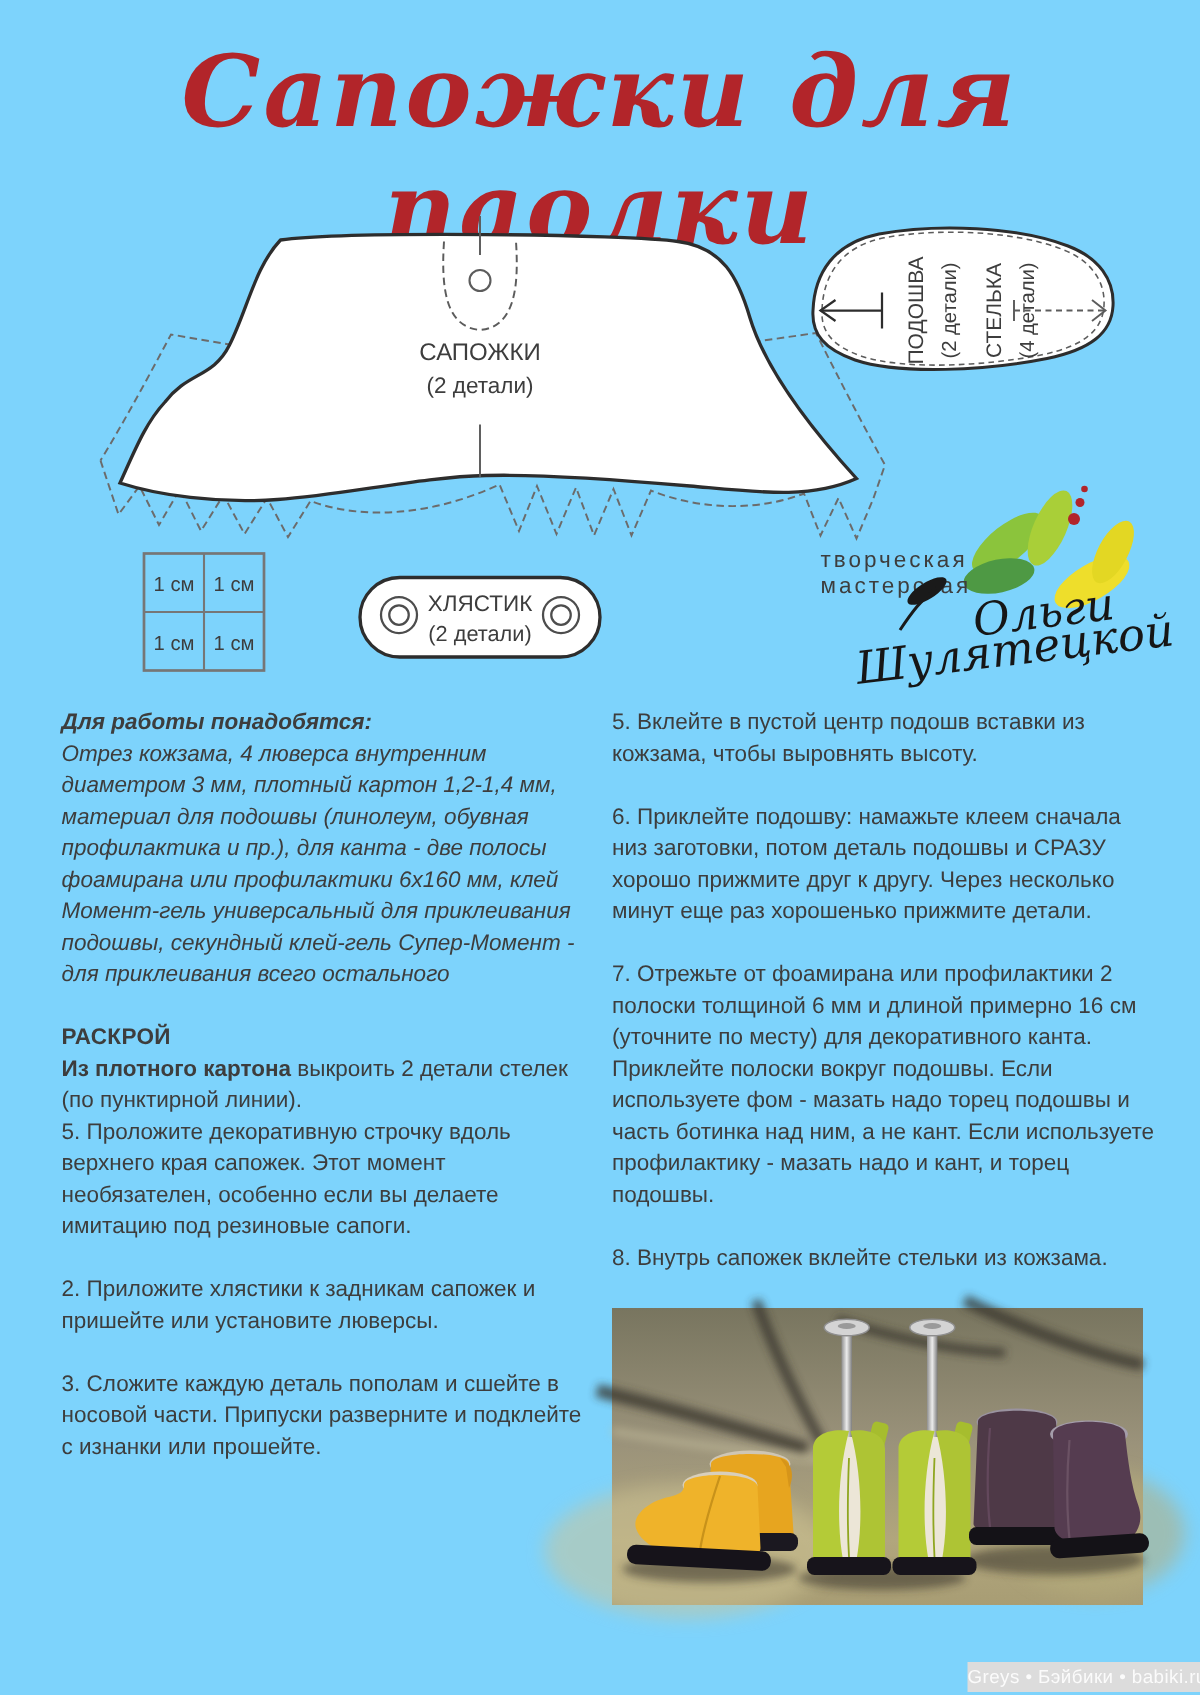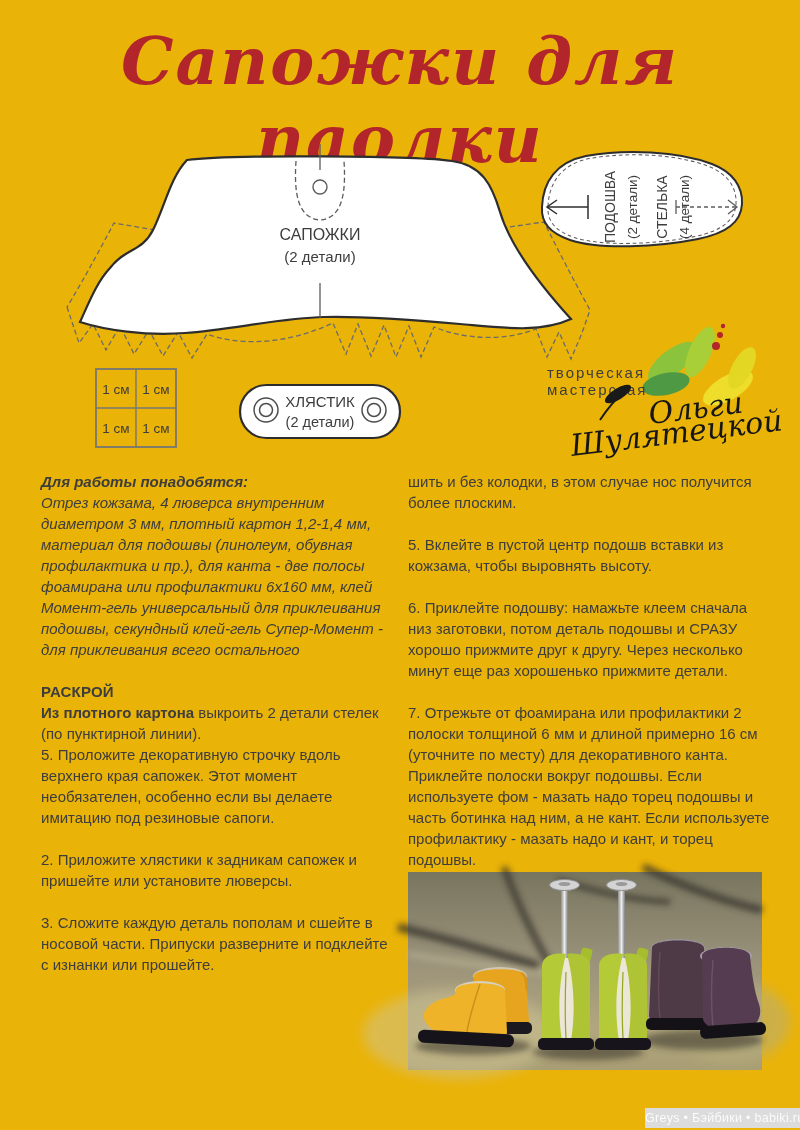--- a/index.html
+++ b/index.html
@@ -1,16 +1,16 @@
 <!DOCTYPE html>
 <html lang="ru"><head>
 <meta charset="utf-8">
 <style>
   html,body{margin:0;padding:0;background:#fff;}
-  .page{position:relative;width:800px;height:1130px;background:#eab308;overflow:hidden;
+  .page{position:relative;width:800px;height:1130px;background:#7dd3fc;overflow:hidden;
         font-family:"Liberation Sans",sans-serif;color:#3d3d3d;}
   .title{position:absolute;top:22px;left:0;width:800px;text-align:center;
          font-family:"DejaVu Serif",serif;font-style:italic;font-weight:bold;
          font-size:66px;letter-spacing:2px;color:#b2252a;}
   svg{position:absolute;overflow:visible;}
   #pattern-svg{left:0;top:130px;}
   #logo-svg{left:540px;top:330px;}
   #photo-svg{left:408px;top:872px;border:0;}
   .col{position:absolute;font-size:15px;line-height:21px;}
   .col-left{left:41px;top:471px;width:352px;}
@@ -141,21 +141,20 @@
     <p class="mat-body">Отрез кожзама, 4 люверса внутренним диаметром 3 мм, плотный картон 1,2-1,4 мм, материал для подошвы (линолеум, обувная профилактика и пр.), для канта - две полосы фоамирана или профилактики 6х160 мм, клей Момент-гель универсальный для приклеивания подошвы, секундный клей-гель Супер-Момент - для приклеивания всего остального</p>
     <p class="sec-head">РАСКРОЙ</p>
     <p class="tight"><b>Из плотного картона</b><span> выкроить 2 детали стелек (по пунктирной линии).</span></p>
     <p>5. Проложите декоративную строчку вдоль верхнего края сапожек. Этот момент необязателен, особенно если вы делаете имитацию под резиновые сапоги.</p>
     <p>2. Приложите хлястики к задникам сапожек и пришейте или установите люверсы.</p>
     <p>3. Сложите каждую деталь пополам и сшейте в носовой части. Припуски разверните и подклейте с изнанки или прошейте.</p>
 
   </div>
 
   <div class="col col-right">
-    <p>шить и без колодки, в этом случае нос получится более плоским.</p>
     <p>5. Вклейте в пустой центр подошв вставки из кожзама, чтобы выровнять высоту.</p>
     <p>6. Приклейте подошву: намажьте клеем сначала низ заготовки, потом деталь подошвы и СРАЗУ хорошо прижмите друг к другу. Через несколько минут еще раз хорошенько прижмите детали.</p>
     <p>7. Отрежьте от фоамирана или профилактики 2 полоски толщиной 6 мм и длиной примерно 16 см (уточните по месту) для декоративного канта. Приклейте полоски вокруг подошвы. Если используете фом - мазать надо торец подошвы и часть ботинка над ним, а не кант. Если используете профилактику - мазать надо и кант, и торец подошвы.</p>
     <p>8. Внутрь сапожек вклейте стельки из кожзама.</p>
   </div>
 
   <svg id="photo-svg" width="354" height="198" viewBox="0 0 354 198">
     <defs>
       <linearGradient id="pbg" x1="0" y1="0" x2="0" y2="1">
         <stop offset="0" stop-color="#78755f"></stop>

